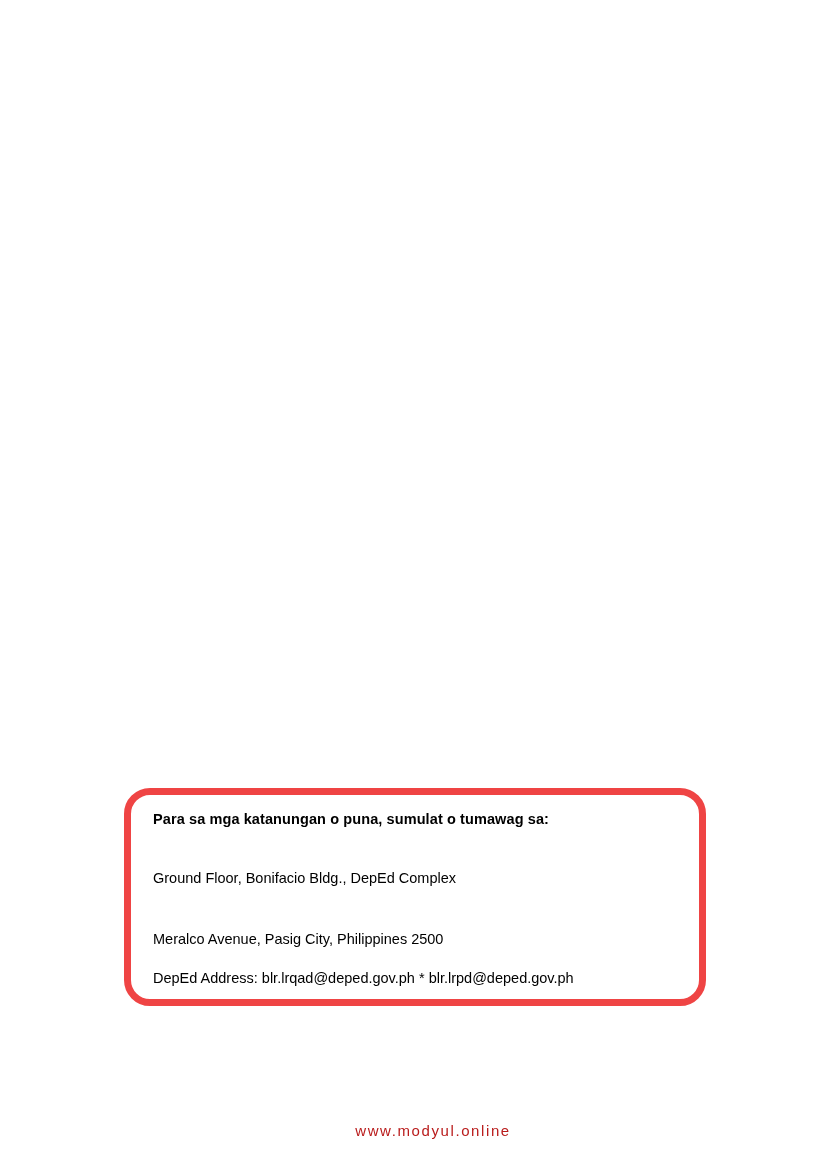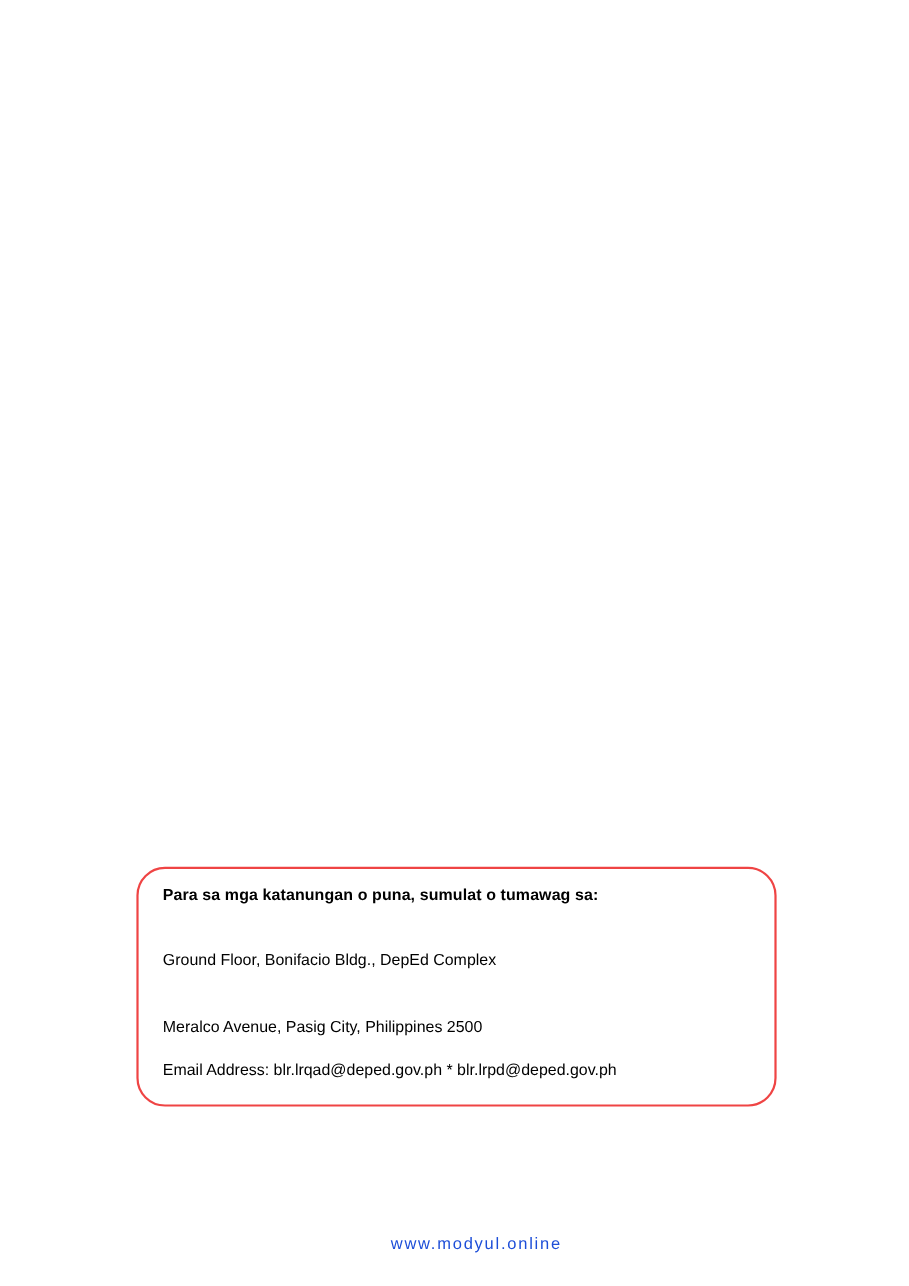--- a/index.html
+++ b/index.html
@@ -21,21 +21,21 @@
     inset: 0;
     background: #ffffff;
   }
 
   .contact-box {
     position: absolute;
     left: 124px;
     top: 788px;
     width: 582px;
     height: 218px;
-    border: 2px solid #ef4444;
+    border: 7px solid #ef4444;
     border-radius: 26px;
     box-sizing: border-box;
     background: #ffffff;
   }
 
   .contact-inner {
     position: absolute;
     left: 22px;
     top: 16px;
     right: 20px;
@@ -74,40 +74,40 @@
   }
 
   .watermark {
     position: absolute;
     left: 12px;
     right: 0;
     top: 1122px;
     text-align: center;
     font-size: 15px;
     letter-spacing: 1.6px;
-    color: #1d4ed8;
+    color: #b91c1c;
     font-family: "Liberation Sans", sans-serif;
     padding-left: 28px;
   }
 </style>
 </head>
 <body>
 
 <div class="page">
 
   <div class="contact-box">
     <div class="contact-inner">
       <p class="contact-heading">Para sa mga katanungan o puna, sumulat o tumawag sa:</p>
 
 
       <div class="contact-block">
         <div>Ground Floor, Bonifacio Bldg., DepEd Complex</div>
         <div>Meralco Avenue, Pasig City, Philippines 2500</div>
       </div>
 
 
-      <p class="contact-line">Email Address: blr.lrqad@deped.gov.ph * blr.lrpd@deped.gov.ph</p>
+      <p class="contact-line">DepEd Address: blr.lrqad@deped.gov.ph * blr.lrpd@deped.gov.ph</p>
     </div>
   </div>
 
   <div class="watermark">www.modyul.online</div>
 
 </div>
 
 </body></html>

